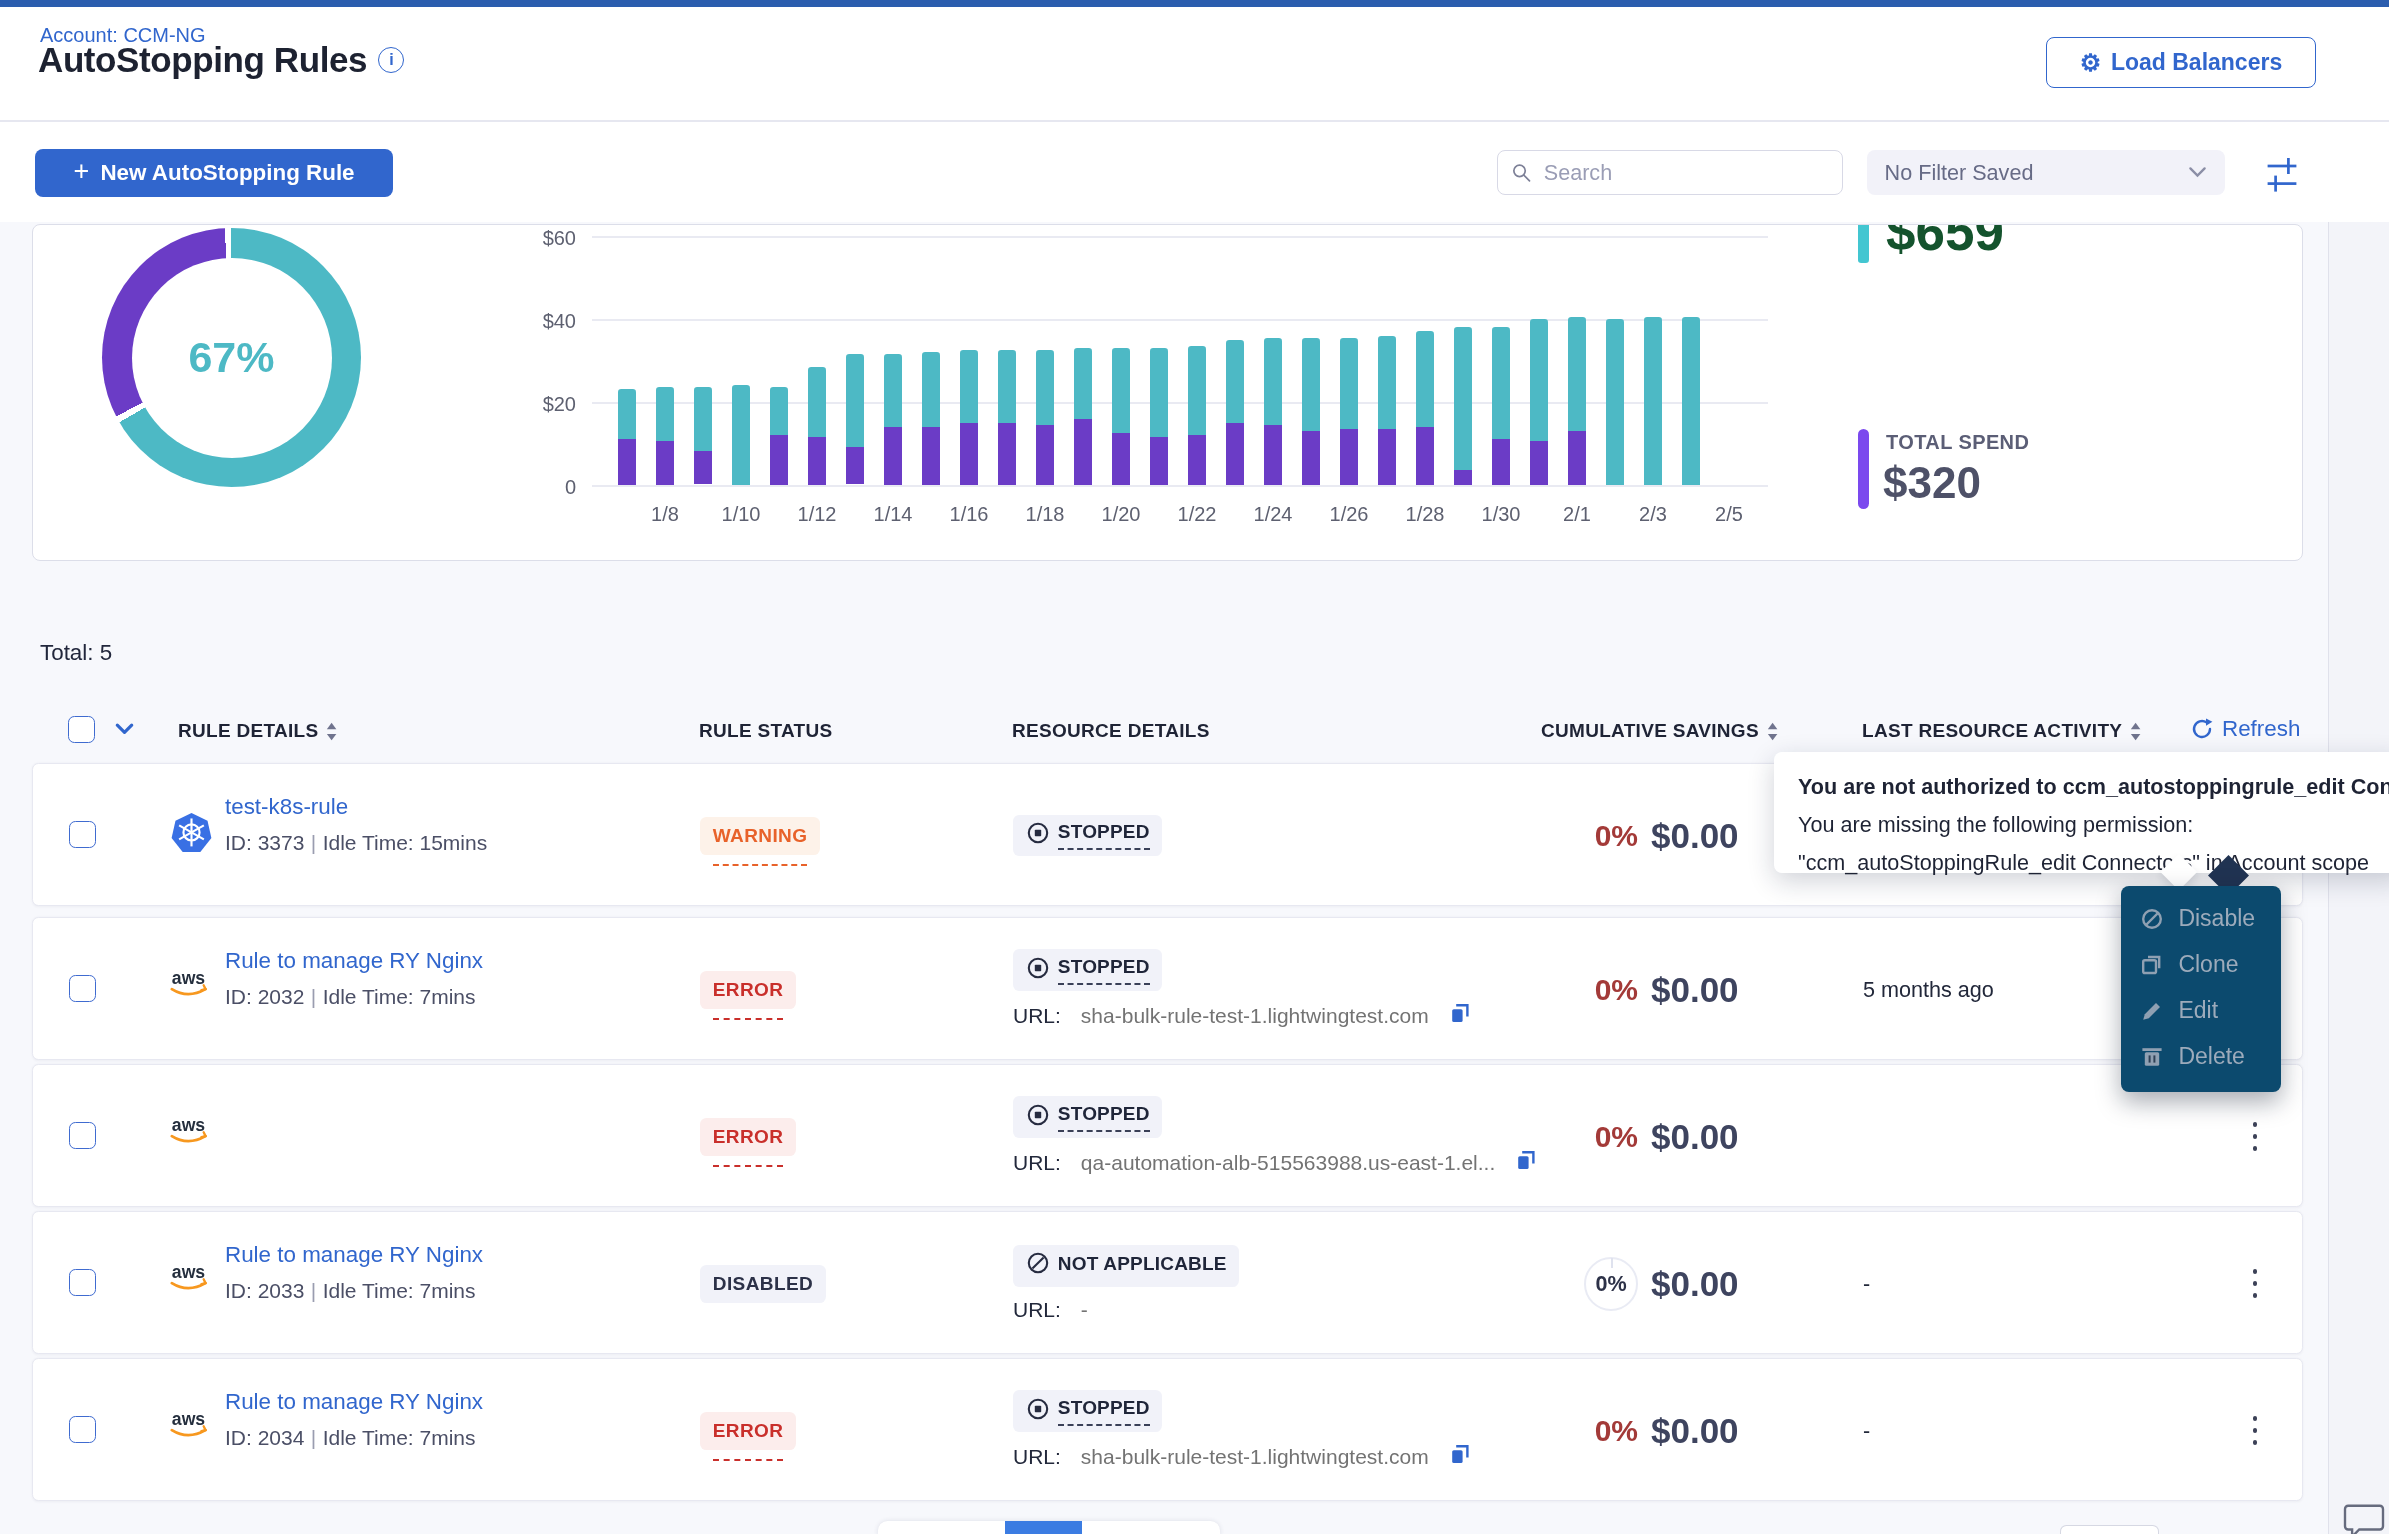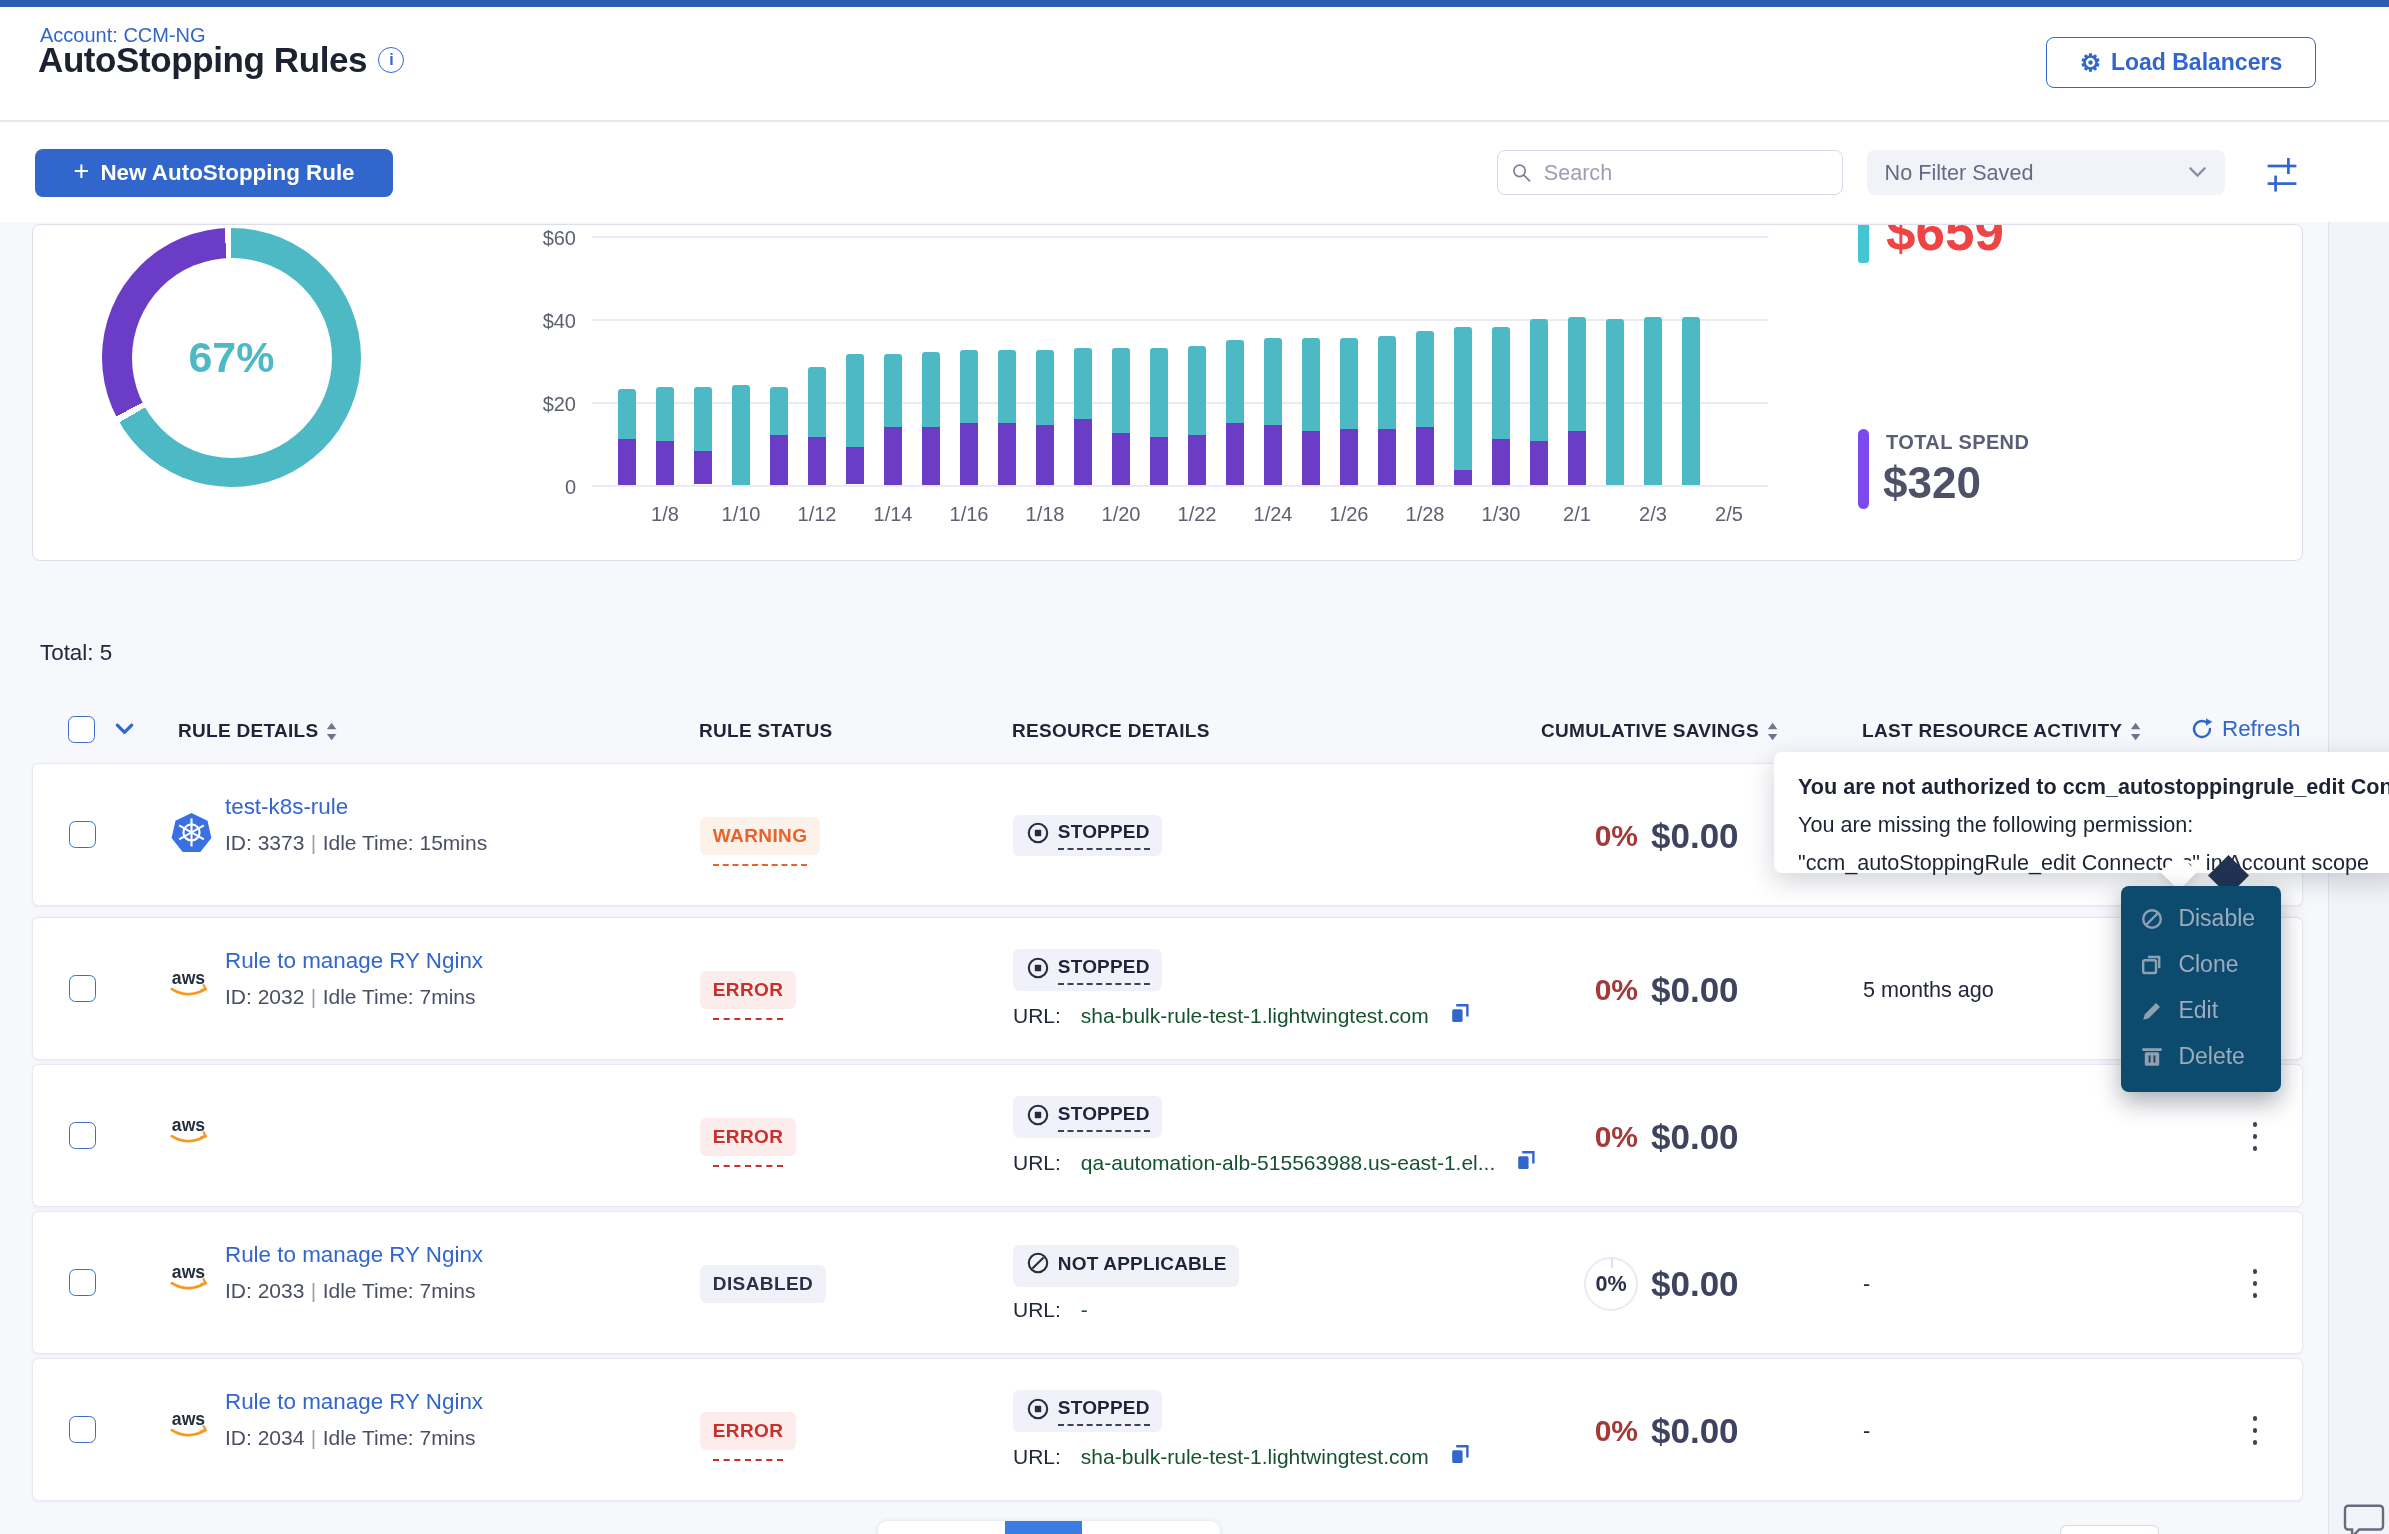--- a/index.html
+++ b/index.html
@@ -40,21 +40,21 @@
   #donut::after{content:"";position:absolute;inset:29.5px;background:#fff;border-radius:50%;}
   #donut-label{left:69px;top:3.2px;width:259px;height:259px;display:flex;align-items:center;justify-content:center;
       font-size:43px;font-weight:bold;color:#4db9c5;z-index:2;}
   .gridline{position:absolute;left:559px;width:1176px;height:1.6px;background:#e9eaf2;}
   .ytick{position:absolute;left:447px;width:96px;text-align:right;font-size:20px;color:#5d6070;}
   .bar{position:absolute;display:flex;flex-direction:column;border-radius:3.2px 3.2px 0 0;overflow:hidden;}
   .seg-teal{background:#4db9c5;width:100%;}
   .seg-purple{background:#6b3cc6;width:100%;}
   .xtick{position:absolute;top:278px;transform:translateX(-50%);font-size:20px;color:#5d6070;}
   #sv-accent{left:1825px;top:0;width:11.2px;height:38px;background:#43c6d1;border-radius:0 0 3.2px 3.2px;}
-  #sv-value{left:1853px;top:-24px;font-size:53px;font-weight:bold;color:#ef4444;}
+  #sv-value{left:1853px;top:-24px;font-size:53px;font-weight:bold;color:#14532d;}
   #sp-accent{left:1825px;top:204px;width:11.2px;height:80px;background:#7b49ee;border-radius:5.6px;}
   #sp-label{left:1853px;top:206px;font-size:20px;font-weight:bold;color:#5b5e76;letter-spacing:0.4px;}
   #sp-value{left:1850px;top:233px;font-size:44px;font-weight:bold;color:#4e5168;}
   
   #total-label{left:40px;top:640px;font-size:22.4px;color:#22273c;}
   .checkbox{width:27px;height:27px;border:1.6px solid #3f6bd0;border-radius:6.4px;background:#fff;box-sizing:border-box;}
   #hdr-check{left:68px;top:716px;}
   #hdr-chevron{left:114px;top:722px;}
   .th{position:absolute;top:720px;font-size:19px;font-weight:bold;color:#1f2436;letter-spacing:0.3px;
       display:flex;align-items:center;gap:8px;}
@@ -76,21 +76,21 @@
   .badge.warning .in{border-bottom:2.4px dashed #e8622a;}
   .badge.error{background:#fcedec;color:#c92f2b;}
   .badge.error .in{border-bottom:2.4px dashed #c92f2b;}
   .badge.disabled{background:#f1f2f9;color:#2c3148;}
   .c-res{left:980px;top:0;height:143px;display:flex;flex-direction:column;justify-content:center;gap:11.2px;align-items:flex-start;}
   .chip{background:#f1f2f9;border-radius:6.4px;padding:6.4px 12.8px;display:inline-flex;align-items:center;gap:8px;
       font-size:19px;font-weight:bold;color:#1f2539;letter-spacing:0.2px;}
   .chip .ct{padding-bottom:4.8px;}
   .chip.dashed .ct{border-bottom:2.4px dashed #3a4057;}
   .urlline{font-size:21px;color:#22283b;display:flex;align-items:center;gap:20px;}
-  .urlline a{color:#14532d;text-decoration:none;}
+  .urlline a{color:#737373;text-decoration:none;}
   .c-pct{left:1469px;top:0;width:136px;height:143px;display:flex;align-items:center;justify-content:flex-end;}
   .pct-red{font-size:30px;font-weight:bold;color:#a33a38;}
   .pct-ring{width:50px;height:50px;border:2.4px solid #e9ebf4;border-radius:50%;display:flex;align-items:center;
       justify-content:center;font-size:21.6px;font-weight:bold;color:#2d3248;position:relative;}
   .pct-ring::before{content:"";position:absolute;top:-0.8px;left:50%;width:1.6px;height:10.4px;background:#dfe2ee;}
   .c-amt{left:1618px;top:0;height:143px;display:flex;align-items:center;font-size:35px;font-weight:bold;color:#3e445f;}
   .c-last{left:1830px;top:0;height:143px;display:flex;align-items:center;font-size:21.6px;color:#22283a;}
   .c-kebab{left:2198px;top:0;height:143px;width:48px;display:flex;flex-direction:column;align-items:center;
       justify-content:center;gap:7.2px;cursor:pointer;}
   .c-kebab i{width:4.8px;height:4.8px;border-radius:50%;background:#3c4157;}

